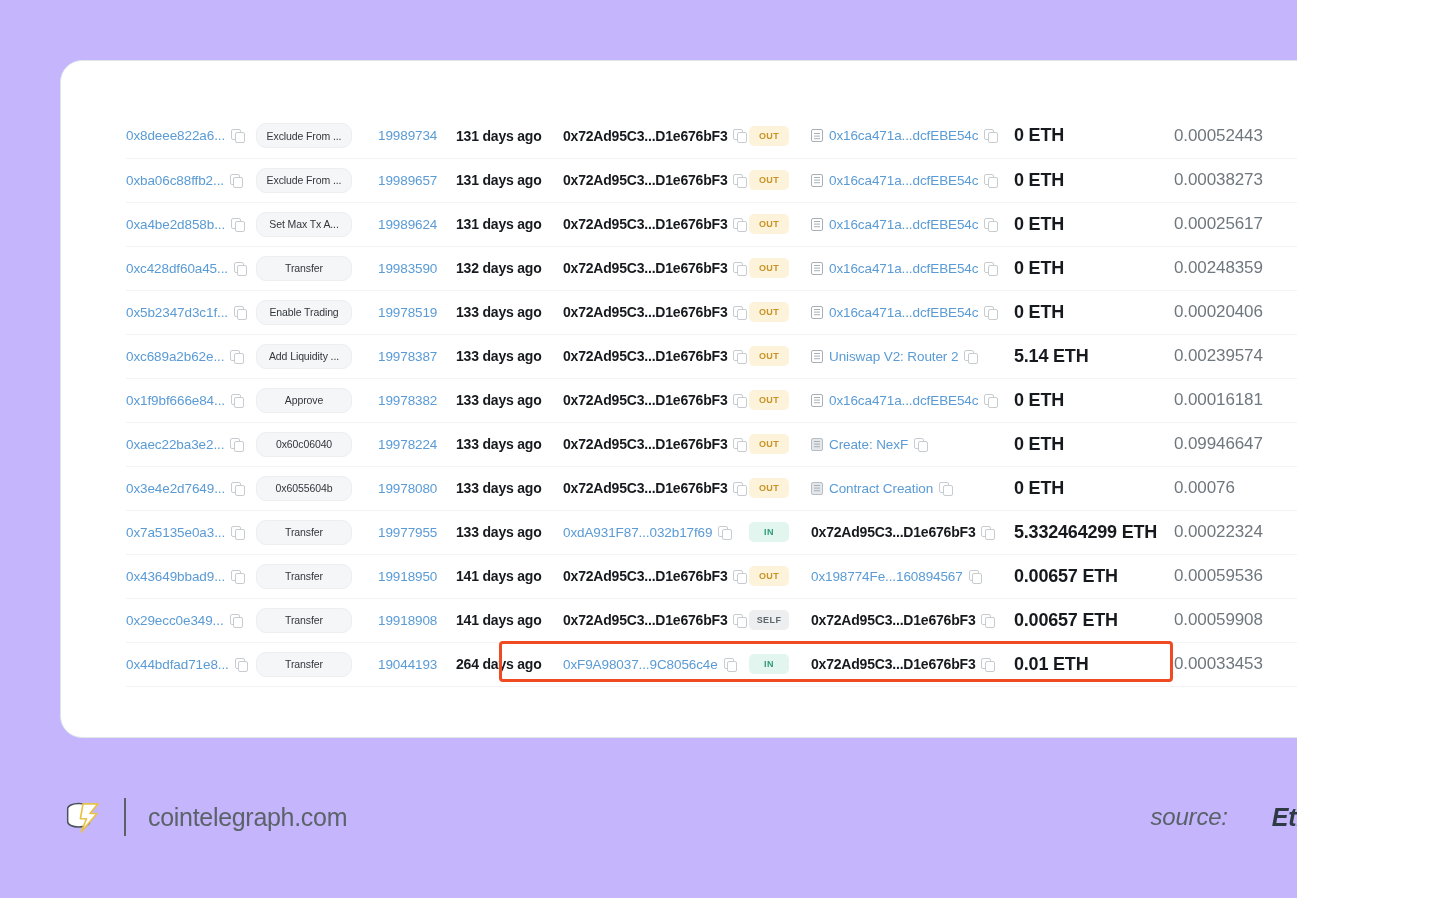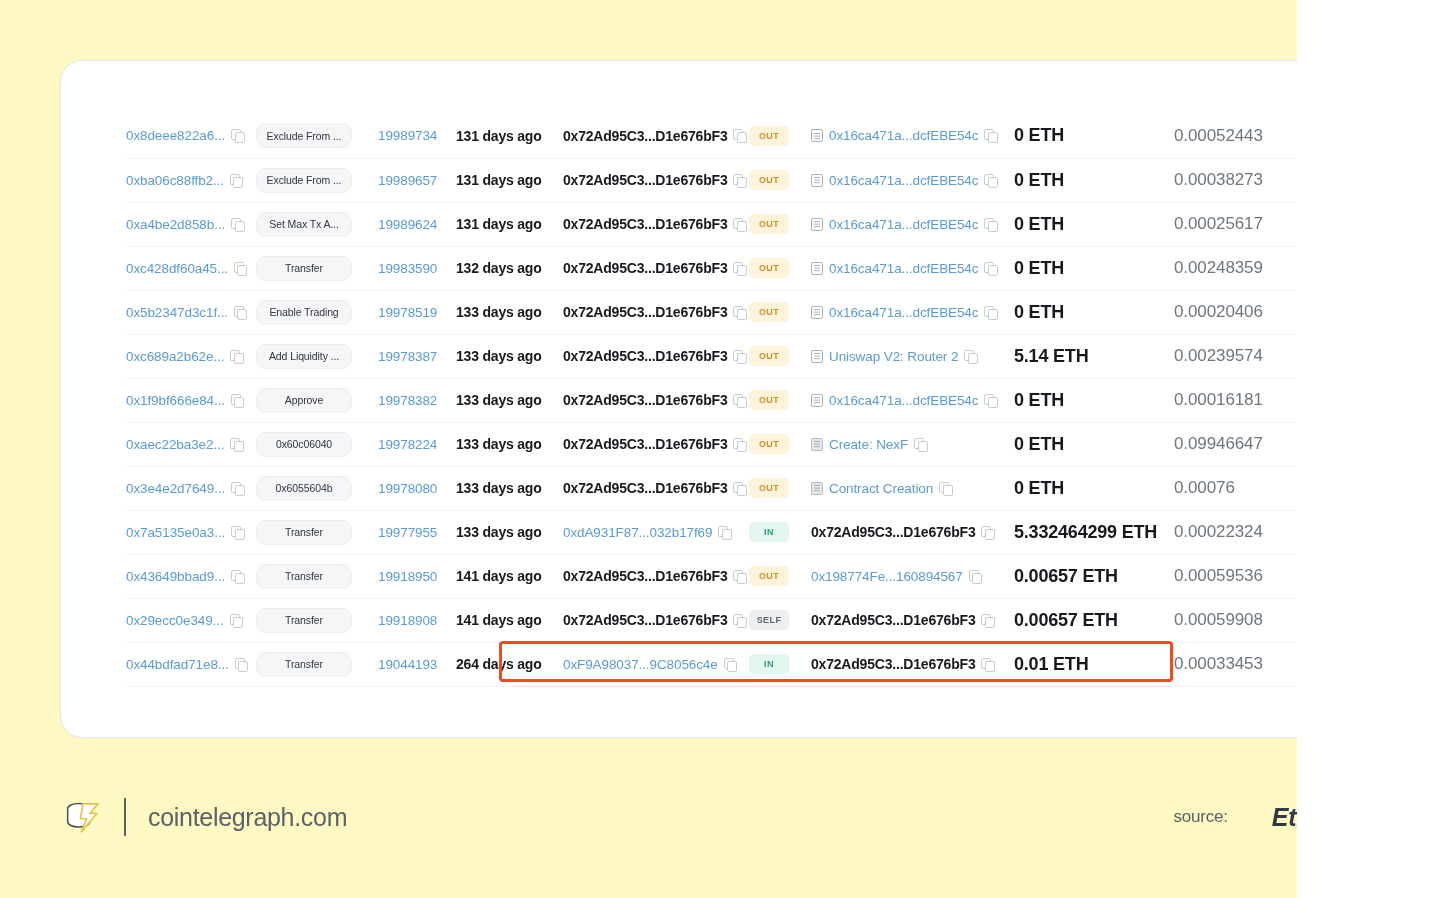--- a/index.html
+++ b/index.html
@@ -10,21 +10,21 @@
     height: 898px;
     background: #ffffff;
     font-family: "Liberation Sans", sans-serif;
     -webkit-font-smoothing: antialiased;
   }
 
   .page {
     position: relative;
     width: 1297px;
     height: 898px;
-    background: #fef9c3;
+    background: #c4b5fd;
     overflow: hidden;
   }
 
   
   .card {
     position: absolute;
     left: 60px;
     top: 60px;
     width: 1330px;
     height: 678px;
@@ -216,21 +216,22 @@
   .source {
     position: absolute;
     right: 60px;
     top: 0;
     height: 62px;
     display: flex;
     align-items: center;
     gap: 9px;
   }
   .source-label {
-    font-size: 17px;
+    font-size: 24px;
+    font-style: italic;
     color: #596268;
     letter-spacing: -0.2px;
   }
   .source-name {
     font-size: 25px;
     font-style: italic;
     font-weight: 700;
     color: #2e3b45;
     letter-spacing: -0.3px;
     margin-left: 35px;

